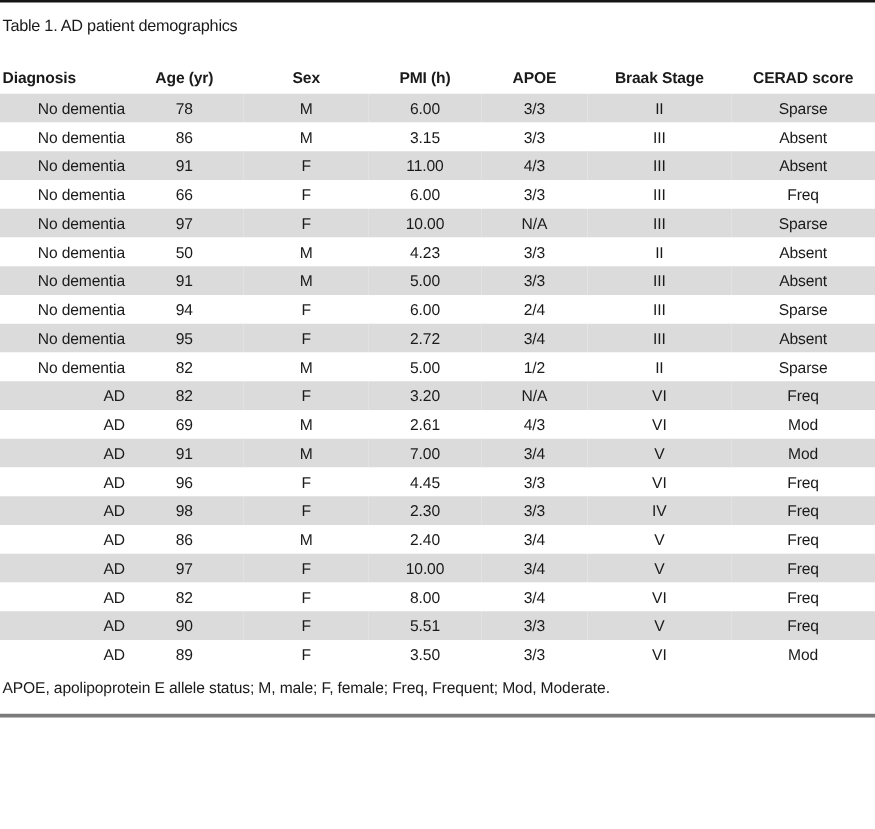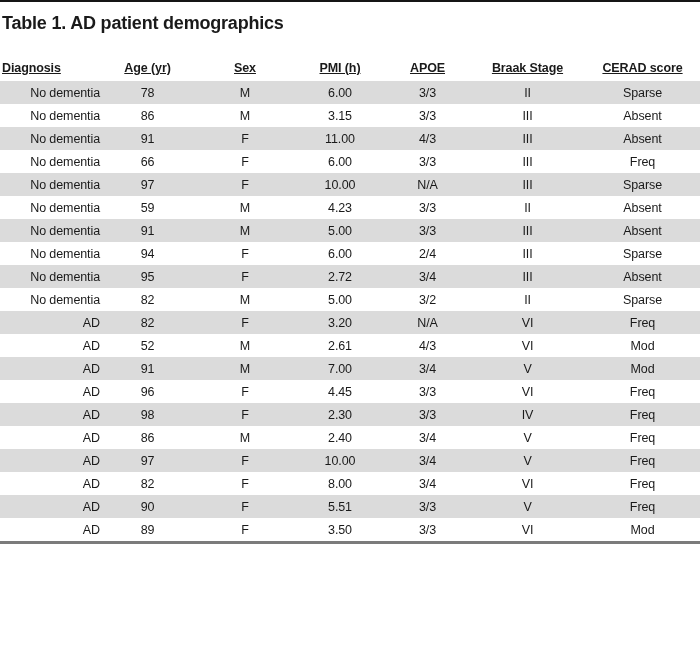--- a/index.html
+++ b/index.html
@@ -13,40 +13,39 @@
     font-family: "Liberation Sans", sans-serif;
     color: var(--text, #1a1a1a);
   }
   .top-rule {
     width: 700px;
     height: 2px;
     background: var(--top-rule, #151515);
   }
   .table-title {
     margin: 11px 0 0 2px;
-    font-size: 18px;
-    font-weight: bold;
+    font-size: 13px;
+    font-weight: normal;
     letter-spacing: -0.2px;
     color: var(--text, #1a1a1a);
   }
   table.demo-table {
     width: 700px;
     margin-top: 20px;
     border-collapse: collapse;
     table-layout: fixed;
   }
   table.demo-table th {
     font-size: 12.5px;
     font-weight: bold;
     height: 27px;
     text-align: center;
     vertical-align: middle;
     letter-spacing: -0.1px;
     padding: 0;
-    text-decoration: underline;
   }
   table.demo-table th:first-child { text-align: left; padding-left: 2px; }
   table.demo-table td {
     font-size: 12.5px;
     height: 23px;
     text-align: center;
     vertical-align: middle;
     letter-spacing: -0.1px;
     padding: 0;
     white-space: nowrap;
@@ -137,21 +136,21 @@
           <td>No dementia</td>
           <td>97</td>
           <td>F</td>
           <td>10.00</td>
           <td>N/A</td>
           <td>III</td>
           <td>Sparse</td>
         </tr>
         <tr>
           <td>No dementia</td>
-          <td>59</td>
+          <td>50</td>
           <td>M</td>
           <td>4.23</td>
           <td>3/3</td>
           <td>II</td>
           <td>Absent</td>
         </tr>
         <tr>
           <td>No dementia</td>
           <td>91</td>
           <td>M</td>
@@ -176,36 +175,36 @@
           <td>2.72</td>
           <td>3/4</td>
           <td>III</td>
           <td>Absent</td>
         </tr>
         <tr>
           <td>No dementia</td>
           <td>82</td>
           <td>M</td>
           <td>5.00</td>
-          <td>3/2</td>
+          <td>1/2</td>
           <td>II</td>
           <td>Sparse</td>
         </tr>
         <tr>
           <td>AD</td>
           <td>82</td>
           <td>F</td>
           <td>3.20</td>
           <td>N/A</td>
           <td>VI</td>
           <td>Freq</td>
         </tr>
         <tr>
           <td>AD</td>
-          <td>52</td>
+          <td>69</td>
           <td>M</td>
           <td>2.61</td>
           <td>4/3</td>
           <td>VI</td>
           <td>Mod</td>
         </tr>
         <tr>
           <td>AD</td>
           <td>91</td>
           <td>M</td>
@@ -273,14 +272,15 @@
           <td>89</td>
           <td>F</td>
           <td>3.50</td>
           <td>3/3</td>
           <td>VI</td>
           <td>Mod</td>
         </tr>
       </tbody>
   </table>
 
+  <p class="footnote">APOE, apolipoprotein E allele status; M, male; F, female; Freq, Frequent; Mod, Moderate.</p>
   <div class="bottom-rule"></div>
 </div>
 
 </body></html>

